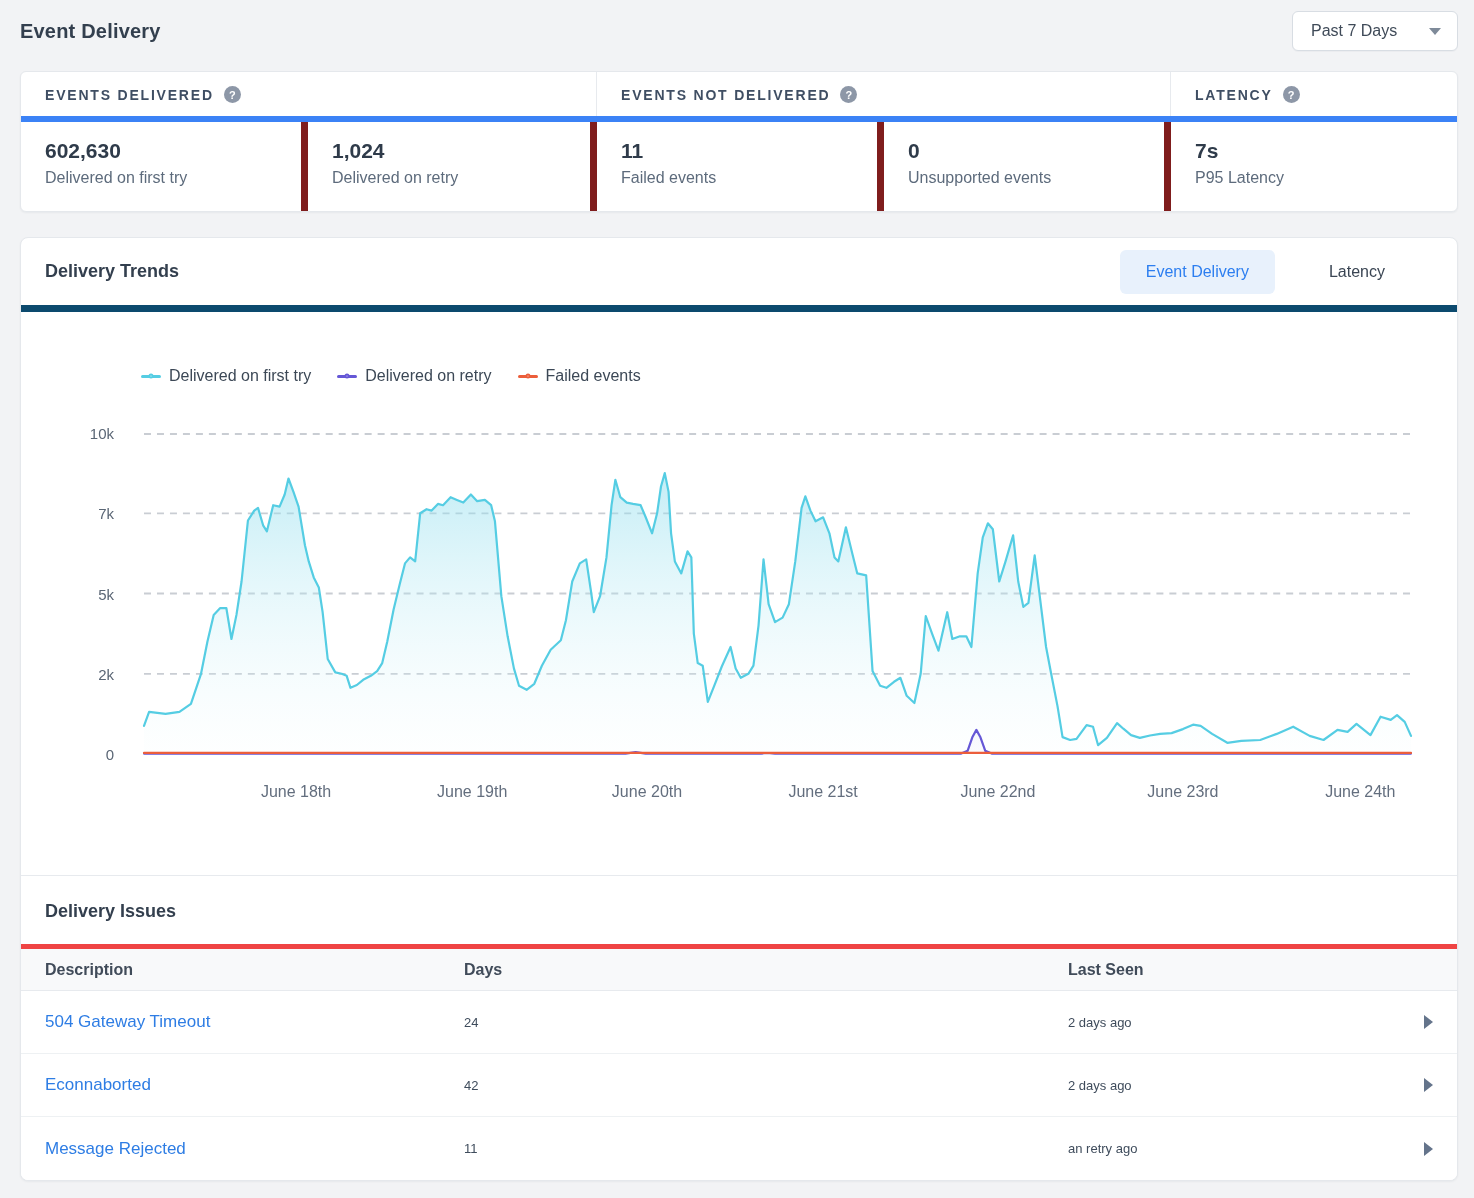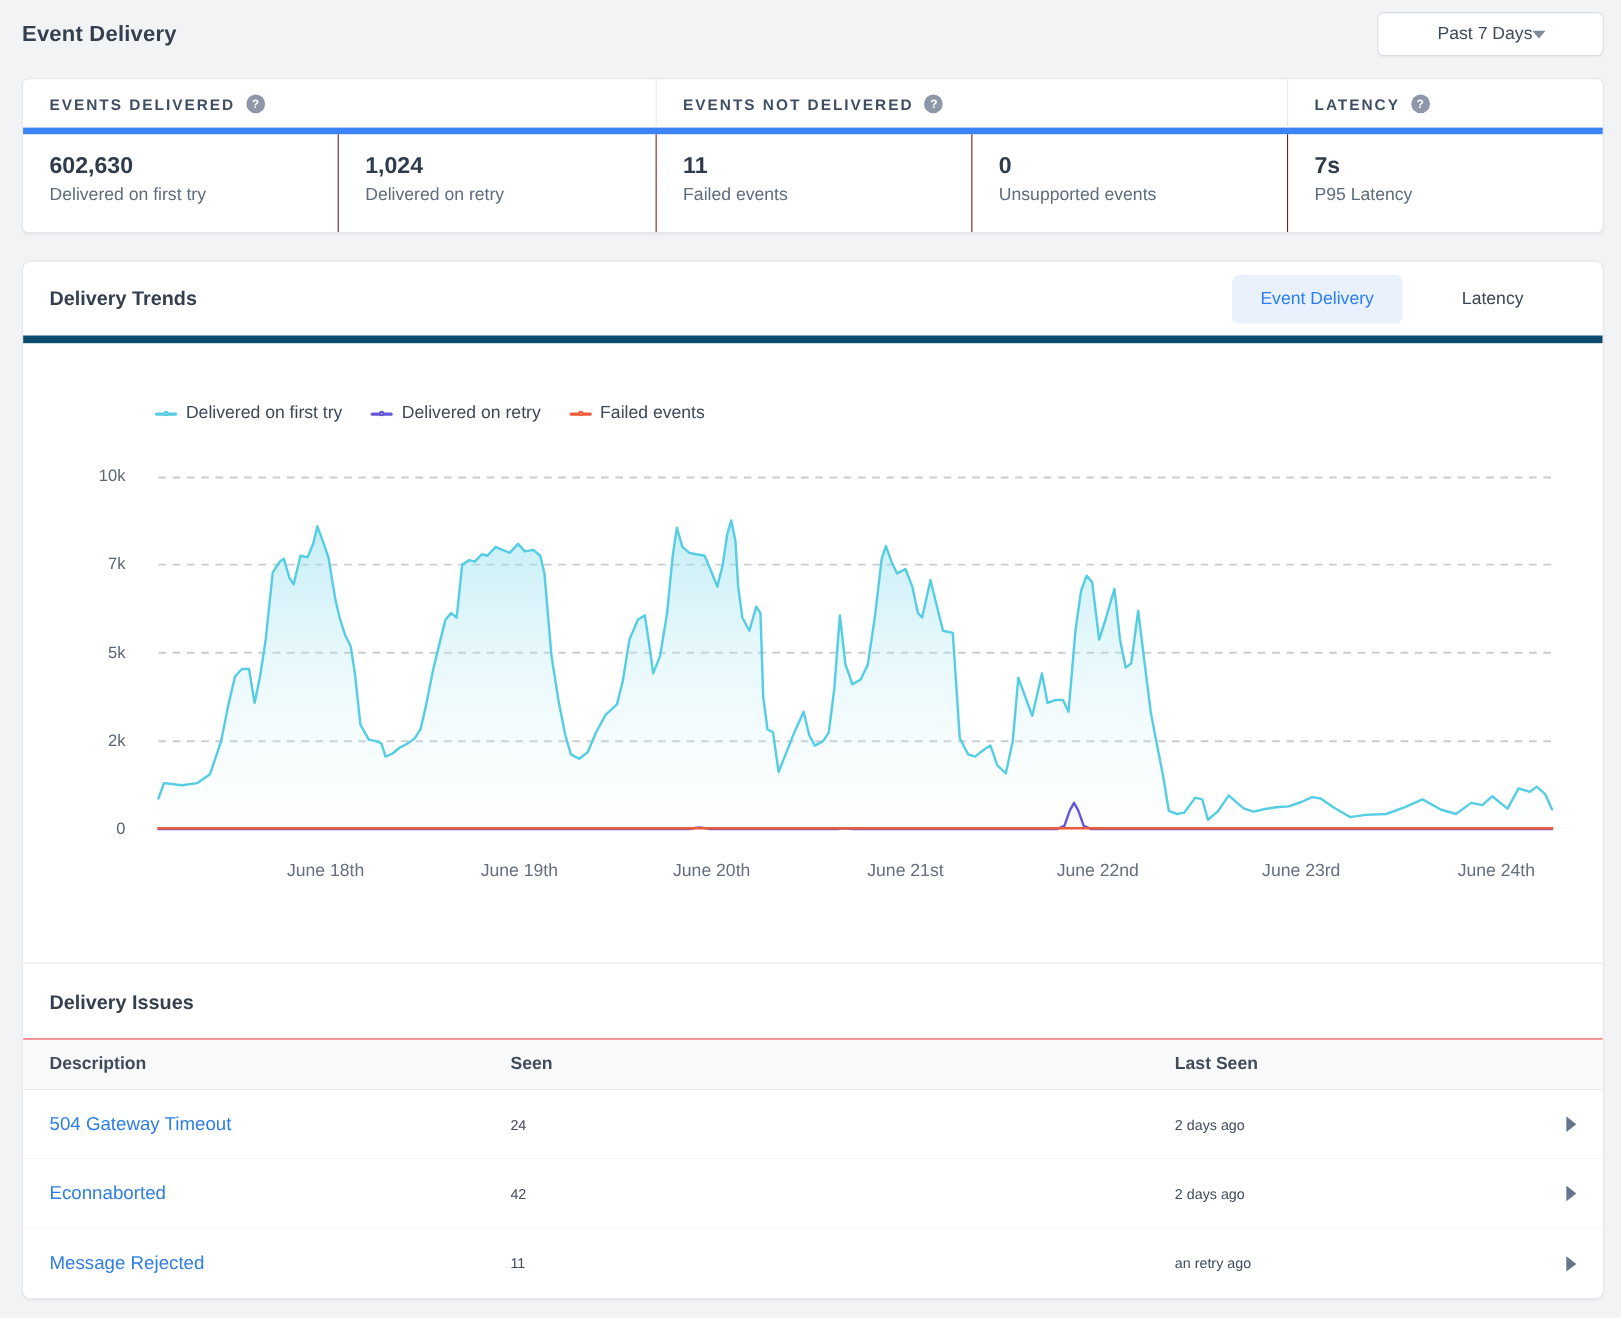--- a/index.html
+++ b/index.html
@@ -10,21 +10,21 @@
     color:#34404e;
     overflow:hidden;
   }
   .page { padding:0 16px 0 20px; }
 
   
   .page-header { height:58px; display:flex; align-items:center; justify-content:space-between; padding-top:4px; }
   .page-title { font-size:20px; font-weight:700; color:#333f4e; letter-spacing:.2px; }
   .select {
     background:#fff; border:1px solid #d8dde3; border-radius:6px;
-    height:40px; width:206px; display:flex; align-items:center; justify-content:center;
+    height:40px; width:166px; display:flex; align-items:center; justify-content:space-between;
     padding:0 16px 0 18px; cursor:pointer; box-shadow:0 1px 1px rgba(30,40,60,.03);
   }
   .select-value { font-size:16px; color:#3f4a58; }
   .caret-down { width:0; height:0; border-left:6px solid transparent; border-right:6px solid transparent; border-top:7px solid #7e8a99; }
 
   
   .card {
     background:#fff; border:1px solid #e5e8ec; border-radius:6px;
     box-shadow:0 1px 2px rgba(20,30,50,.05);
   }
@@ -38,21 +38,21 @@
   }
   .stats-header-row > .stat-group-header:nth-child(-n+2) { border-right:1px solid #e7eaee; }
   .help-icon {
     width:17px; height:17px; border-radius:50%; background:#8d97a7; color:#fff;
     display:inline-flex; align-items:center; justify-content:center;
     font-size:11px; font-weight:700; letter-spacing:0; cursor:pointer; flex:none;
   }
   .help-icon::before { content:"?"; }
   .stats-value-row { display:grid; grid-template-columns:287px 289px 287px 287px 1fr; }
   .stat-cell { padding:17px 24px 24px; }
-  .stat-cell.sep { border-right:1px solid #7f1d1d; }
+  .stat-cell.sep { border-right:7px solid #7f1d1d; }
   .stat-value { font-size:21px; font-weight:700; color:#2f3b4a; }
   .stat-label { margin-top:6px; font-size:16px; color:#5d6b7c; }
 
   
   .main-card { margin-top:25px; margin-bottom:10px; border-radius:8px; overflow:hidden; }
   .trends-header { height:74px; display:flex; align-items:center; justify-content:space-between; border-bottom:7px solid #0c4a6e; padding:0 46px 0 24px; }
   .section-title { font-size:18px; font-weight:700; color:#333f4e; }
   .tabs { display:flex; align-items:center; gap:28px; }
   .tab { font-size:16px; color:#3a4553; padding:13px 26px; border-radius:6px; cursor:pointer; }
   .tab.active { background:#e8f1fc; color:#2c7ef0; font-weight:500; }
@@ -72,21 +72,21 @@
     position:absolute; right:calc(100% + 30px); transform:translateY(-50%);
     font-size:15px; color:#5a6675; white-space:nowrap;
   }
   .x-labels { position:relative; margin:29px 46px 0 123px; height:22px; }
   .x-label { position:absolute; transform:translateX(-50%); font-size:16px; color:#636e7e; white-space:nowrap; }
 
   
   .issues-header { border-top:1px solid #e7eaee; padding:25px 24px 22px; }
   .issues-table-header {
     display:grid; grid-template-columns:419px 604px 1fr 60px; align-items:center;
-    background:#f8f9fa; border-top:1px solid #ef4444; border-bottom:1px solid #e7eaee;
+    background:#f8f9fa; border-top:5px solid #ef4444; border-bottom:1px solid #e7eaee;
     height:47px; padding:0 24px; font-size:16px; font-weight:700; color:#404b59;
   }
   .issue-row {
     display:grid; grid-template-columns:419px 604px 1fr 60px; align-items:center;
     height:63px; padding:0 24px; border-bottom:1px solid #eef1f3; background:#fff;
   }
   .issue-row:last-child { border-bottom:none; }
   .issue-link { font-size:17px; color:#2e7de4; cursor:pointer; }
   .issue-count, .issue-seen { font-size:13px; color:#3f4c5c; }
   .row-arrow { justify-self:end; width:0; height:0; border-top:7px solid transparent; border-bottom:7px solid transparent; border-left:9px solid #64748b; cursor:pointer; }
@@ -215,21 +215,21 @@
           <div class="x-label" style="left: 96%;">June 24th</div>
         </div>
     </div>
 
     <div class="issues-header">
       <div class="section-title">Delivery Issues</div>
     </div>
 
     <div class="issues-table-header">
       <div>Description</div>
-      <div>Seen</div>
+      <div>Days</div>
       <div>Last Seen</div>
       <div></div>
     </div>
 
     <div id="issue-rows">
       <div class="issue-row">
         <div><span class="issue-link">504 Gateway Timeout</span></div>
         <div class="issue-count">24</div>
         <div class="issue-seen">2 days ago</div>
         <div class="row-arrow"></div>

